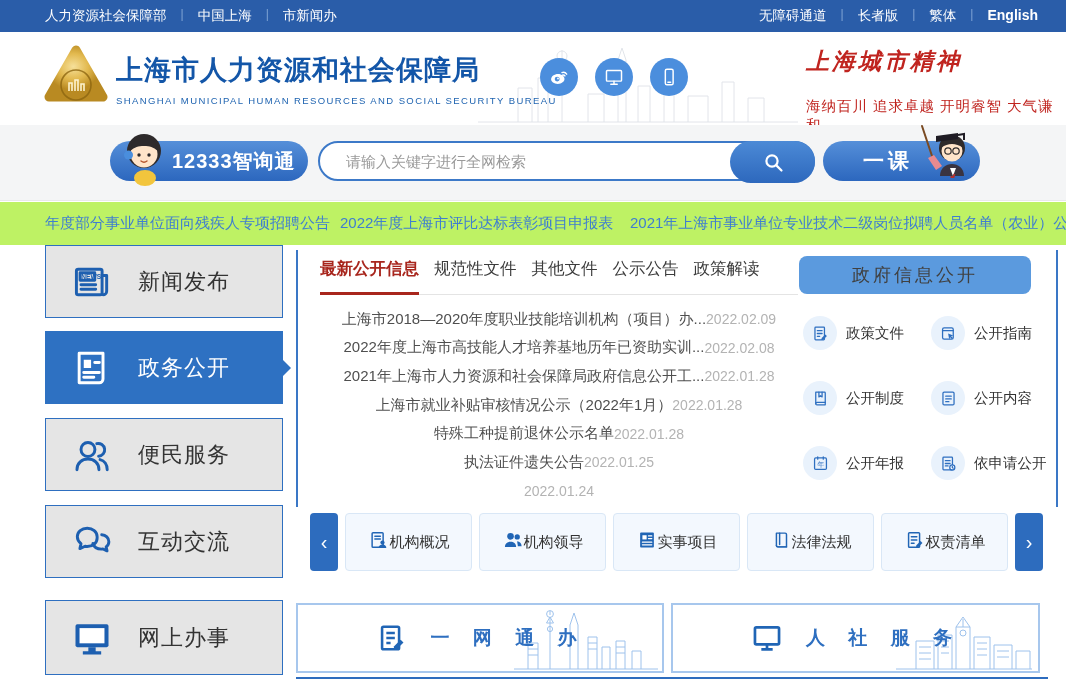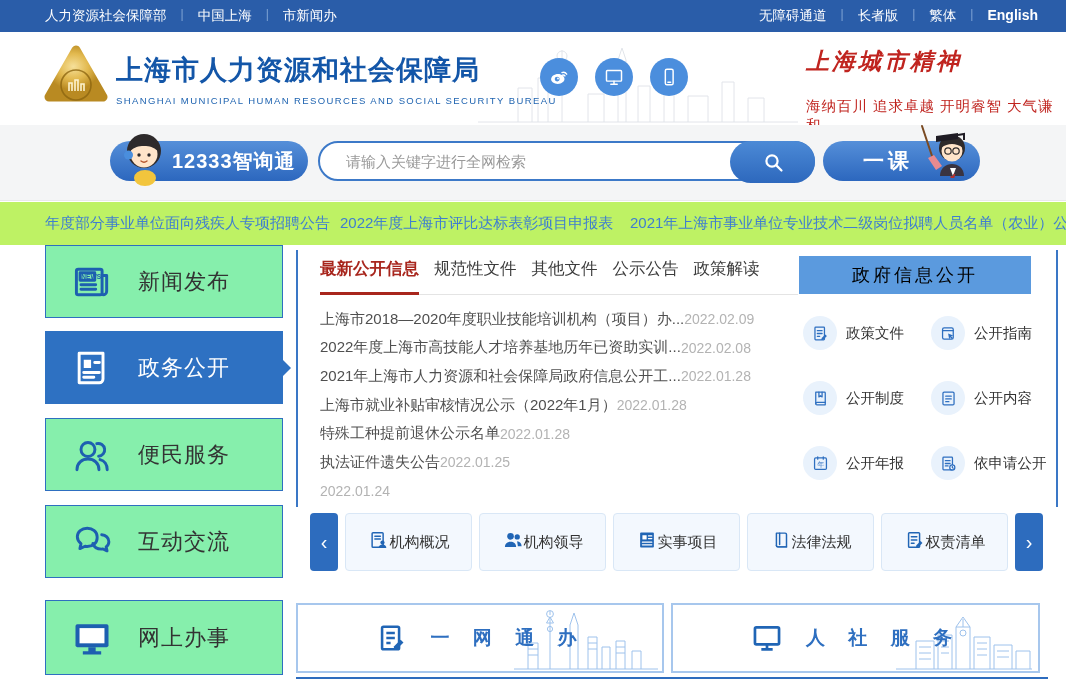--- a/index.html
+++ b/index.html
@@ -42,43 +42,43 @@
   .searchbtn svg { width:24px; height:24px; color:#fff; }
   .lesson { left:823px; width:157px; }
   .lesson .lbl { position:absolute; left:40px; top:6px; color:#fff; font-size:21px; font-weight:bold; letter-spacing:4px; }
   .mascot-teacher { position:absolute; right:-2px; top:-23px; width:72px; height:66px; }
 
   
   .ticker { position:absolute; top:202px; left:0; width:100%; height:43px; background:#bef264; }
   .ticker a { position:absolute; top:12px; font-size:15px; color:#3f7ed0; text-decoration:none; cursor:pointer; white-space:nowrap; }
 
   
-  .side-item { position:absolute; left:45px; width:238px; height:73px; background:#86efac; border:1px solid #2e6fc0;
+  .side-item { position:absolute; left:45px; width:238px; height:73px; background:#e5e5e5; border:1px solid #2e6fc0;
                display:flex; align-items:center; cursor:pointer; }
   .side-item .ic { width:92px; display:flex; align-items:center; justify-content:center; color:#1d5fb0; }
   .side-item .ic svg { width:44px; height:44px; }
   .side-item .lb { font-size:22px; color:#333; letter-spacing:1px; }
   .side-item.active { background:#2e71c2; border-color:#2e71c2; }
   .side-item.active .ic { color:#fff; }
   .side-item.active .lb { color:#fff; }
   .side-item.active::after { content:""; position:absolute; right:-9px; top:50%; margin-top:-9px;
      border-left:9px solid #2e71c2; border-top:9px solid transparent; border-bottom:9px solid transparent; }
 
   
   .content { position:absolute; left:296px; top:245px; width:762px; height:447px; }
   .block-top { position:absolute; left:0; top:5px; width:762px; height:257px; border-left:2px solid #3a77c6; border-right:2px solid #3a77c6; }
   .tabs { position:absolute; left:22px; top:8px; width:478px; display:flex; gap:15px; border-bottom:1px solid #e4e4e4; padding-bottom:0; }
   .tab { font-size:16.5px; color:#3c3c3c; padding-bottom:12px; cursor:pointer; white-space:nowrap; }
   .tab.active { color:#a8261d; font-weight:bold; border-bottom:3px solid #a8261d; margin-bottom:-1px; }
   .news { position:absolute; left:22px; top:55px; width:478px; }
-  .news-row { height:28.6px; display:flex; align-items:center; justify-content:flex-start; cursor:pointer; }
+  .news-row { height:28.6px; display:flex; align-items:center; justify-content:center; cursor:pointer; }
   .news-row .tt { font-size:15px; color:#4f4f4f; max-width:392px; white-space:nowrap; overflow:hidden; text-overflow:ellipsis; }
   .news-row .dt { font-size:14px; color:#b3b3b3; }
-  .info-btn { position:absolute; left:501px; top:6px; width:232px; height:38px; background:#5b9ade; border:none; border-radius:0;
-              color:#000000; font-size:18px; letter-spacing:3px; cursor:pointer; font-family:inherit; }
+  .info-btn { position:absolute; left:501px; top:6px; width:232px; height:38px; background:#5b9ade; border:none; border-radius:8px;
+              color:#404040; font-size:18px; letter-spacing:3px; cursor:pointer; font-family:inherit; }
   .info-grid { position:absolute; left:505px; top:66px; width:250px; display:grid; grid-template-columns:128px 122px; row-gap:31px; }
   .info-link { display:flex; align-items:center; cursor:pointer; }
   .info-link .cir { width:34px; height:34px; border-radius:50%; background:#e9f2fc; display:flex; align-items:center; justify-content:center; color:#2e6fc0; }
   .info-link .cir svg { width:19px; height:19px; }
   .info-link .lb { font-size:14.5px; color:#333; margin-left:9px; white-space:nowrap; }
 
   
   .carousel { position:absolute; left:14px; top:268px; width:748px; height:58px; display:flex; gap:7px; }
   .car-arrow { width:28px; height:58px; background:#2d6cbe; border:none; border-radius:4px; color:#fff; font-size:20px; cursor:pointer;
                display:flex; align-items:center; justify-content:center; font-family:inherit; }

